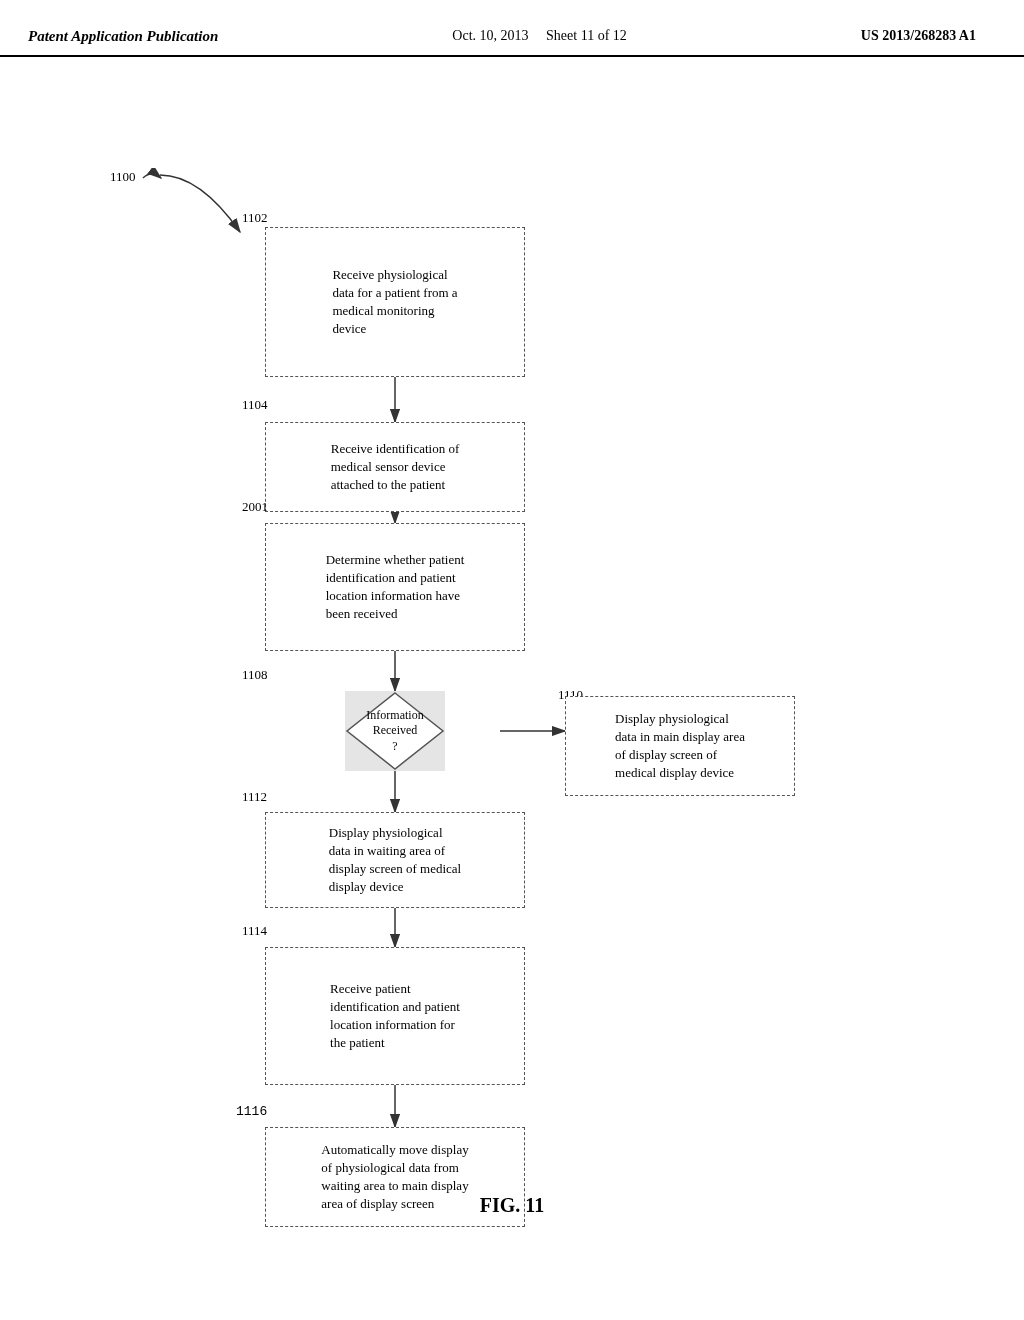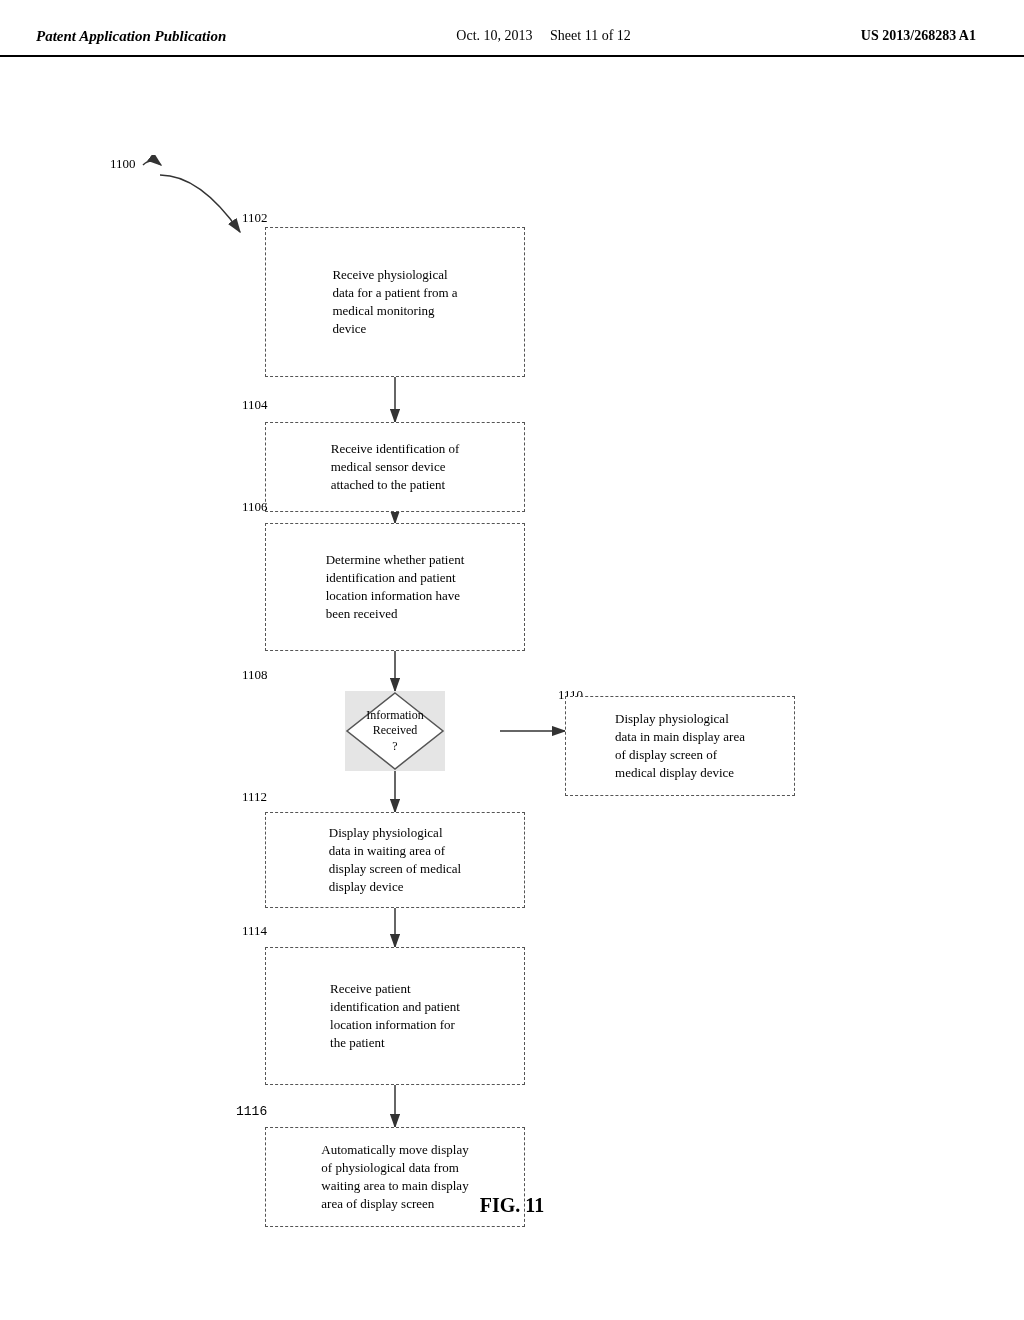--- a/index.html
+++ b/index.html
@@ -10,21 +10,21 @@
       min-height: 1320px;
       position: relative;
       overflow-x: hidden;
     }
 
     
     .header {
       display: flex;
       justify-content: space-between;
       align-items: flex-start;
-      padding: 28px 48px 10px 36px;
+      padding: 28px 48px 10px 28px;
       border-bottom: 2px solid #000;
       margin-bottom: 0;
     }
     .header-left {
       font-size: 15px;
       font-weight: bold;
       font-style: italic;
     }
     .header-center {
       font-size: 14px;
@@ -145,21 +145,21 @@
 
     <line x1="500" y1="664" x2="565" y2="664" stroke="#333" stroke-width="1.5" marker-end="url(#arrowhead)"></line>
 
     <line x1="395" y1="704" x2="395" y2="745" stroke="#333" stroke-width="1.5" marker-end="url(#arrowhead)"></line>
 
     <line x1="395" y1="840" x2="395" y2="880" stroke="#333" stroke-width="1.5" marker-end="url(#arrowhead)"></line>
 
     <line x1="395" y1="1017" x2="395" y2="1060" stroke="#333" stroke-width="1.5" marker-end="url(#arrowhead)"></line>
   </svg>
 
-  <div class="node-label" style="left:110px; top:88px;">
+  <div class="node-label" style="left:110px; top:101px;">
     <span>1100</span>
     <svg width="40" height="20" style="display:inline-block; vertical-align:middle; margin-left:2px;">
       <path d="M 2,10 Q 10,2 20,10" stroke="#333" stroke-width="1.5" fill="none" marker-end="url(#arrowhead)"></path>
     </svg>
   </div>
 
   <div class="node-label" style="left:242px; top:143px;">1102</div>
   <div class="node-rect" style="left:265px; top:160px; width:260px; height:150px;">
     <span style="white-space:pre-line;">Receive physiological
 data for a patient from a
@@ -167,21 +167,21 @@
 device</span>
   </div>
 
   <div class="node-label" style="left:242px; top:330px;">1104</div>
   <div class="node-rect" style="left:265px; top:355px; width:260px; height:90px;">
     <span style="white-space:pre-line;">Receive identification of
 medical sensor device
 attached to the patient</span>
   </div>
 
-  <div class="node-label" style="left:242px; top:432px;">1106</div>
+  <div class="node-label" style="left:242px; top:432px;">2001</div>
   <div class="node-rect" style="left:265px; top:456px; width:260px; height:128px;">
     <span style="white-space:pre-line;">Determine whether patient
 identification and patient
 location information have
 been received</span>
   </div>
 
   <div class="node-label" style="left:242px; top:600px;">1108</div>
   <div class="node-diamond" style="left:345px; top:624px; width:100px; height:80px;">
     <div class="node-diamond-inner">

